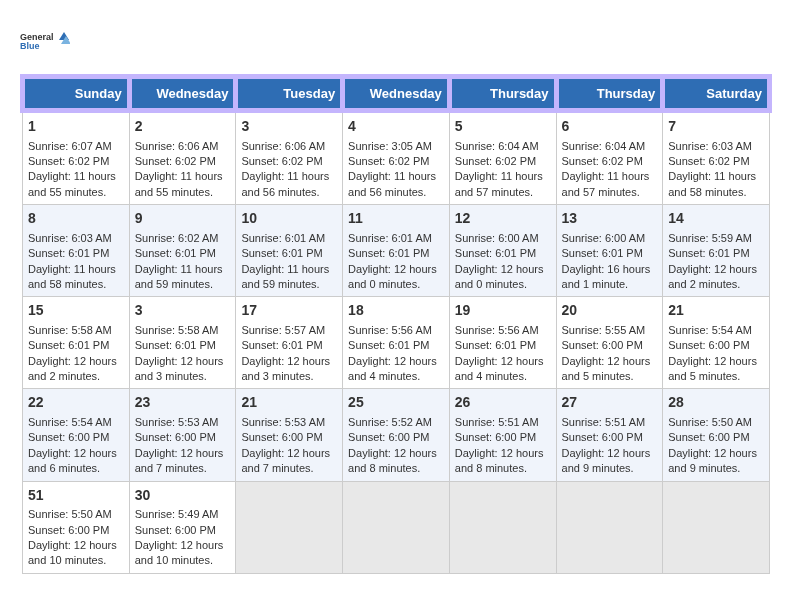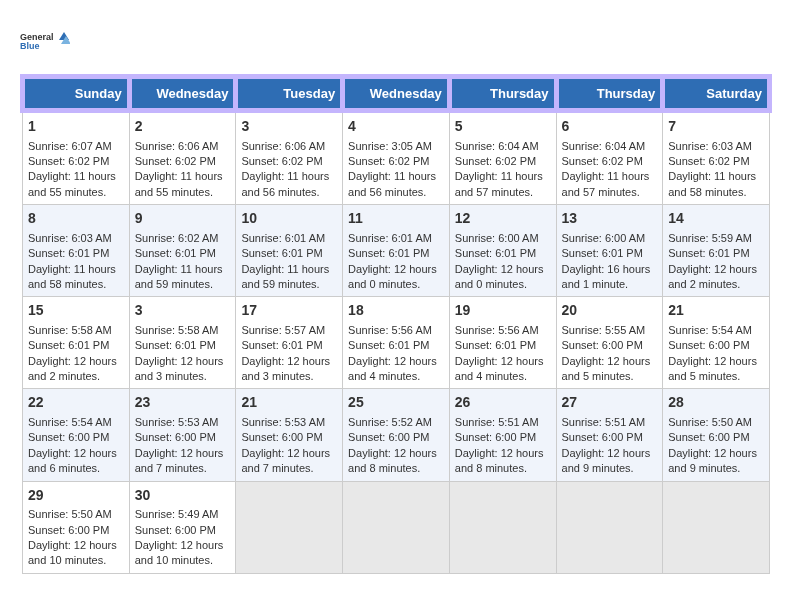--- a/index.html
+++ b/index.html
@@ -133,21 +133,21 @@
       <tr>
         <td><span class="day-num">22</span><span>Sunrise: 5:54 AM</span><br><span>Sunset: 6:00 PM</span><br><span>Daylight: 12 hours and 6 minutes.</span></td>
         <td><span class="day-num">23</span><span>Sunrise: 5:53 AM</span><br><span>Sunset: 6:00 PM</span><br><span>Daylight: 12 hours and 7 minutes.</span></td>
         <td><span class="day-num">21</span><span>Sunrise: 5:53 AM</span><br><span>Sunset: 6:00 PM</span><br><span>Daylight: 12 hours and 7 minutes.</span></td>
         <td><span class="day-num">25</span><span>Sunrise: 5:52 AM</span><br><span>Sunset: 6:00 PM</span><br><span>Daylight: 12 hours and 8 minutes.</span></td>
         <td><span class="day-num">26</span><span>Sunrise: 5:51 AM</span><br><span>Sunset: 6:00 PM</span><br><span>Daylight: 12 hours and 8 minutes.</span></td>
         <td><span class="day-num">27</span><span>Sunrise: 5:51 AM</span><br><span>Sunset: 6:00 PM</span><br><span>Daylight: 12 hours and 9 minutes.</span></td>
         <td><span class="day-num">28</span><span>Sunrise: 5:50 AM</span><br><span>Sunset: 6:00 PM</span><br><span>Daylight: 12 hours and 9 minutes.</span></td>
       </tr>
       <tr>
-        <td><span class="day-num">29</span><span>Sunrise: 5:50 AM</span><br><span>Sunset: 6:00 PM</span><br><span>Daylight: 12 hours and 10 minutes.</span></td>
+        <td><span class="day-num">51</span><span>Sunrise: 5:50 AM</span><br><span>Sunset: 6:00 PM</span><br><span>Daylight: 12 hours and 10 minutes.</span></td>
         <td><span class="day-num">30</span><span>Sunrise: 5:49 AM</span><br><span>Sunset: 6:00 PM</span><br><span>Daylight: 12 hours and 10 minutes.</span></td>
         <td class="empty-cell"></td>
         <td class="empty-cell"></td>
         <td class="empty-cell"></td>
         <td class="empty-cell"></td>
         <td class="empty-cell"></td>
       </tr>
     </tbody>
 </table>
 

